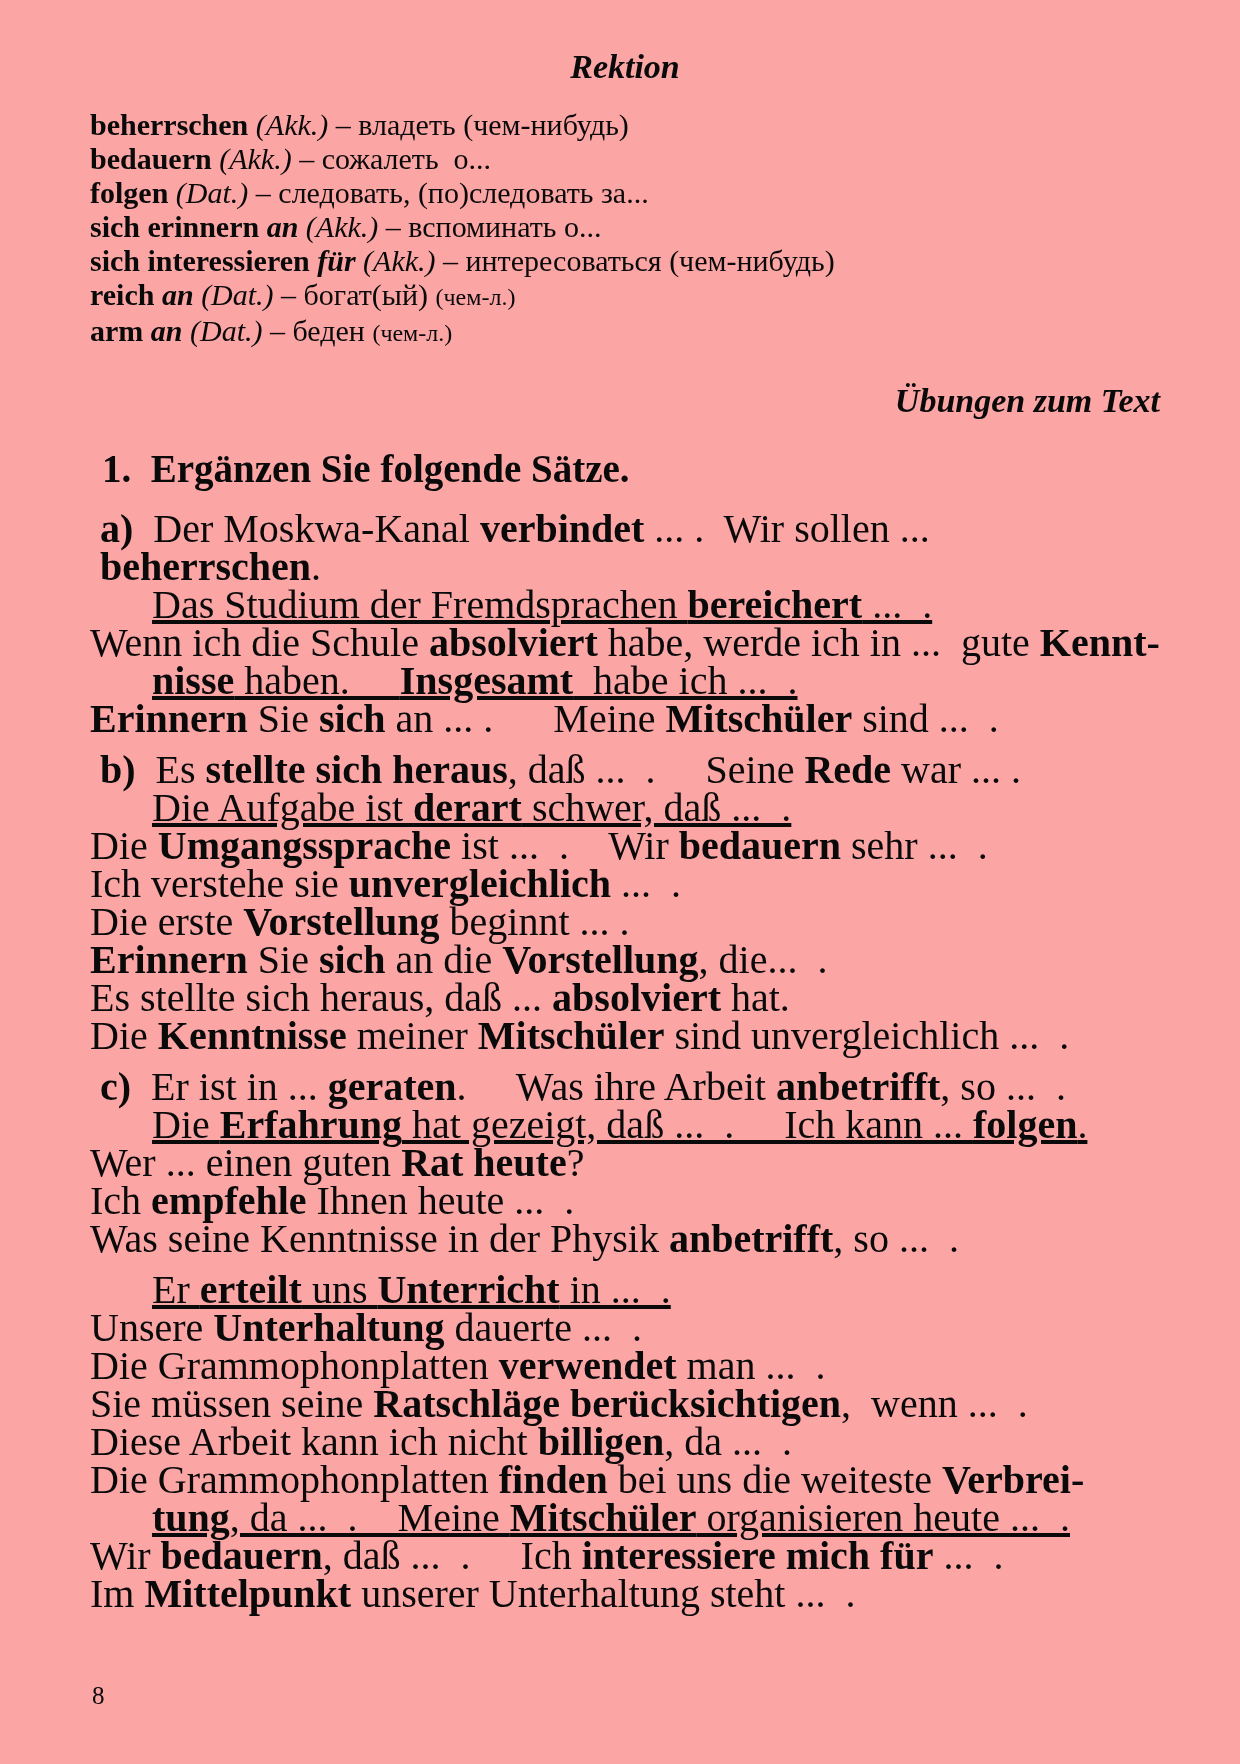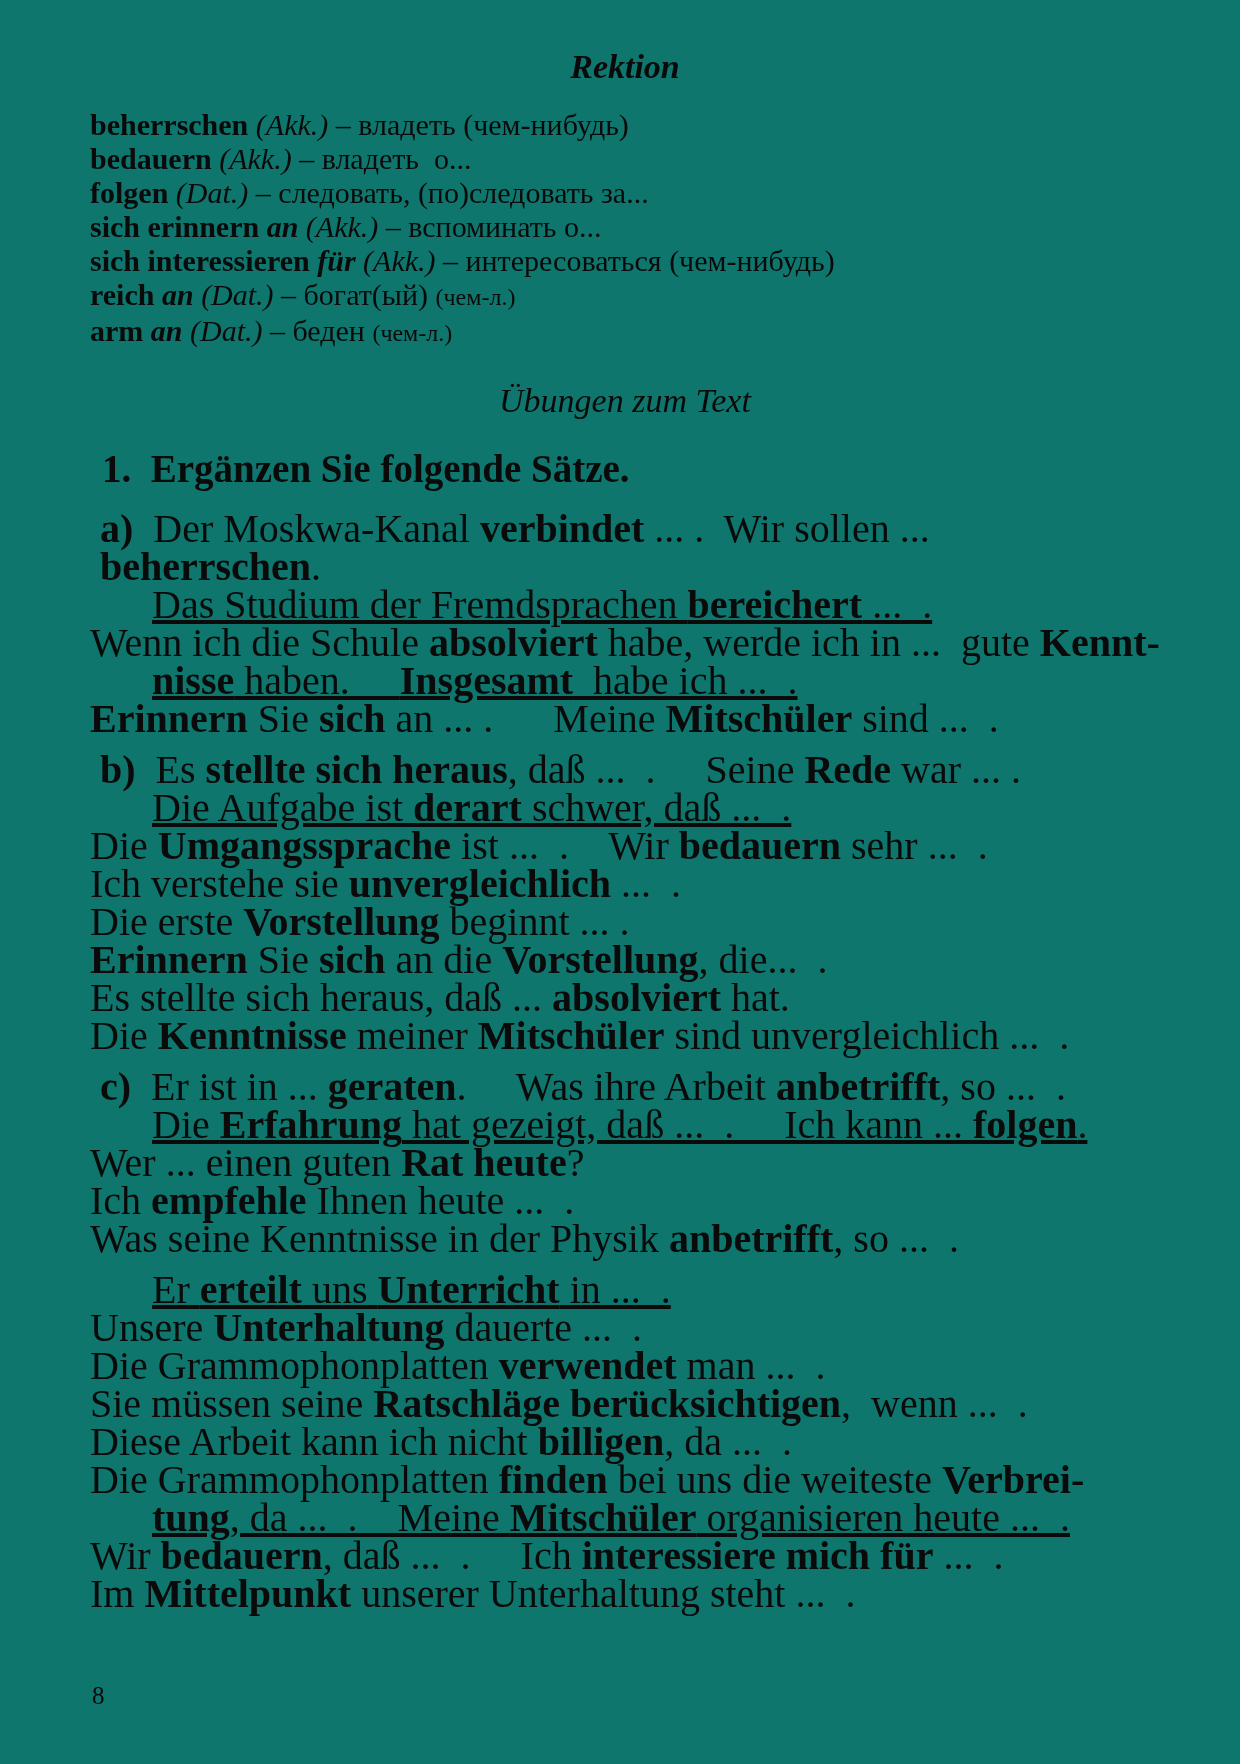--- a/index.html
+++ b/index.html
@@ -1,37 +1,37 @@
 <!DOCTYPE html>
 <html lang="de"><head>
 <meta charset="utf-8">
 <style>
   html, body { margin: 0; padding: 0; background: #ffffff; }
   .page {
     position: relative;
     width: 1240px;
     height: 1764px;
     box-sizing: border-box;
-    background: #0f766e;
+    background: #fca5a5;
     color: #0a0a0a;
     font-family: "Liberation Serif", "DejaVu Serif", serif;
     padding: 40px 80px 0 90px;
     overflow: hidden;
   }
   .section-title {
     text-align: center;
     font-weight: bold;
     font-style: italic;
     font-size: 34px;
     line-height: 38px;
     margin: 8px 0 22px 0;
   }
   .uebungen-title {
-    text-align: center;
-    font-weight: normal;
+    text-align: right;
+    font-weight: bold;
     font-style: italic;
     font-size: 34px;
     line-height: 38px;
     margin: 32px 0 30px 0;
   }
   .rekt-list .line {
     font-size: 30px;
     line-height: 34px;
     white-space: pre-wrap;
   }
@@ -62,21 +62,21 @@
 </style>
 </head>
 <body>
 
 <div class="page">
 
   <div class="section-title">Rektion</div>
 
   <div class="rekt-list">
       <div class="line"><span class="b">beherrschen </span><span class="i">(Akk.)</span><span> – владеть (чем-нибудь)</span></div>
-      <div class="line"><span class="b">bedauern </span><span class="i">(Akk.)</span><span> – владеть  о...</span></div>
+      <div class="line"><span class="b">bedauern </span><span class="i">(Akk.)</span><span> – сожалеть  о...</span></div>
       <div class="line"><span class="b">folgen </span><span class="i">(Dat.)</span><span> – следовать, (по)следовать за...</span></div>
       <div class="line"><span class="b">sich erinnern </span><span class="b i">an </span><span class="i">(Akk.)</span><span> – вспоминать о...</span></div>
       <div class="line"><span class="b">sich interessieren </span><span class="b i">für </span><span class="i">(Akk.)</span><span> – интересоваться (чем-нибудь)</span></div>
       <div class="line"><span class="b">reich </span><span class="b i">an </span><span class="i">(Dat.)</span><span> – богат(ый) </span><span class="sm">(чем-л.)</span></div>
       <div class="line"><span class="b">arm </span><span class="b i">an </span><span class="i">(Dat.)</span><span> – беден </span><span class="sm">(чем-л.)</span></div>
     </div>
 
   <div class="uebungen-title">Übungen zum Text</div>
 
   <div class="ex-heading"><span class="b">1.  Ergänzen Sie folgende Sätze.</span></div>

